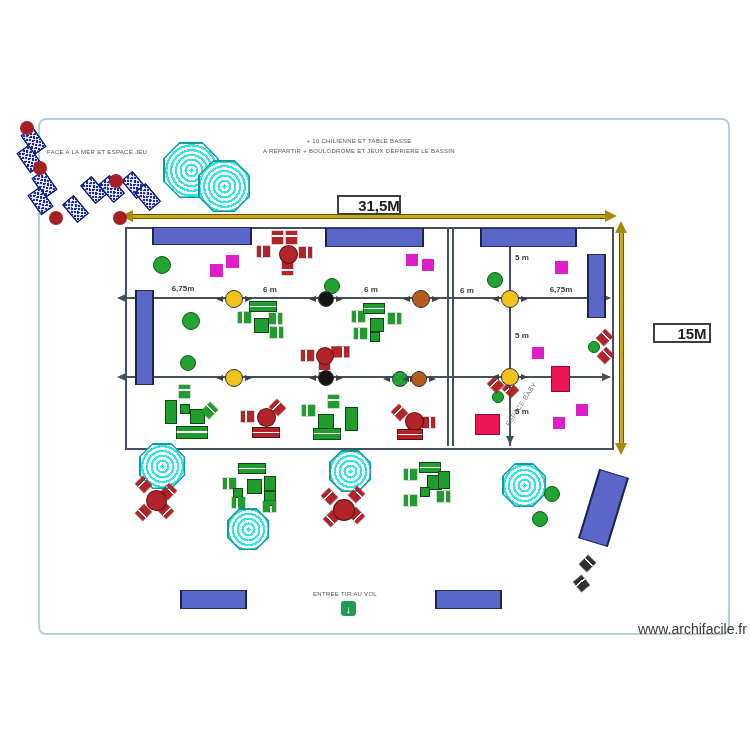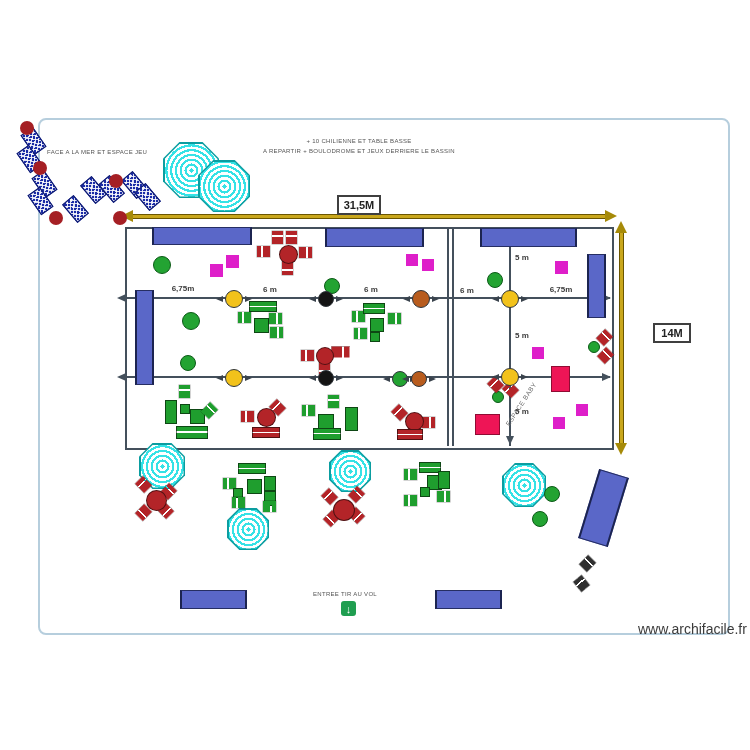--- a/index.html
+++ b/index.html
@@ -16,21 +16,21 @@
   .ah.u{border-left:4px solid transparent;border-right:4px solid transparent;border-bottom:9px solid #44505c;}
   .ah.d{border-left:4px solid transparent;border-right:4px solid transparent;border-top:9px solid #44505c;}
   .ylinea{background:linear-gradient(180deg,#6b5600 0 1px,#c9a71c 1px 4px,#6b5600 4px 5px);z-index:2;}
   .ylinev{background:linear-gradient(90deg,#6b5600 0 1px,#c9a71c 1px 4px,#6b5600 4px 5px);z-index:2;}
   .yah{width:0;height:0;z-index:3;}
   .yah.l{border-top:6px solid transparent;border-bottom:6px solid transparent;border-right:12px solid #a68a08;}
   .yah.r{border-top:6px solid transparent;border-bottom:6px solid transparent;border-left:12px solid #a68a08;}
   .yah.u{border-left:6px solid transparent;border-right:6px solid transparent;border-bottom:12px solid #a68a08;}
   .yah.d{border-left:6px solid transparent;border-right:6px solid transparent;border-top:12px solid #a68a08;}
   
-  .dimbox{background:#fff;border:2px solid #3f3f3f;color:#222;font-weight:bold;font-size:11px;display:flex;align-items:center;justify-content:center;z-index:9;}
+  .dimbox{background:#fff;border:2px solid #3f3f3f;color:#222;font-weight:bold;font-size:15px;display:flex;align-items:center;justify-content:center;z-index:9;padding-left:20px;}
   .tinytext{color:#555;font-size:6px;letter-spacing:.3px;white-space:nowrap;z-index:9;}
   .notetext{color:#555;font-size:6px;letter-spacing:.3px;text-align:center;line-height:10px;z-index:9;}
   .dimlabel{position:absolute;transform:translate(-50%,-50%);font-size:8px;font-weight:bold;color:#3c3c3c;white-space:nowrap;z-index:8;}
   .baby{transform:translate(-50%,-50%) rotate(-57deg);color:#6a6a6a;font-size:6.5px;letter-spacing:.5px;white-space:nowrap;z-index:8;}
   .watermark{color:#3b3b3b;font-size:14px;z-index:9;}
   .entry-icon{width:15px;height:15px;background:#1f9e50;border-radius:3px;color:#fff;font-size:11px;font-weight:bold;display:flex;align-items:center;justify-content:center;z-index:9;}
   
   .it{position:absolute;z-index:5;}
   .deck{width:13px;height:22px;background:
       repeating-linear-gradient(45deg,rgba(255,255,255,.85) 0 1.2px,transparent 1.2px 3.4px),
@@ -64,21 +64,21 @@
   <div class="abs notetext" style="left:228px;top:136px;width:262px;">
     <div>+ 10 CHILIENNE ET TABLE BASSE</div>
     <div>A REPARTIR  + BOULODROME ET JEUX DERRIERE LE BASSIN</div>
   </div>
 
   <div class="abs dimbox" style="left:337px;top:195px;width:40px;height:16px;">31,5M</div>
   <div class="abs ylinea" style="left:132px;top:214px;width:473px;height:5px;"></div>
   <div class="abs yah l" style="left:121px;top:210px;"></div>
   <div class="abs yah r" style="left:605px;top:210px;"></div>
 
-  <div class="abs dimbox" style="left:653px;top:323px;width:34px;height:16px;">14M</div>
+  <div class="abs dimbox" style="left:653px;top:323px;width:34px;height:16px;">15M</div>
   <div class="abs ylinev" style="left:619px;top:230px;width:5px;height:214px;"></div>
   <div class="abs yah u" style="left:615px;top:221px;"></div>
   <div class="abs yah d" style="left:615px;top:443px;"></div>
 
   <div class="abs plan-rect"></div>
   <div class="abs wline" style="left:447px;top:227px;width:2px;height:219px;"></div>
   <div class="abs wline" style="left:452px;top:227px;width:2px;height:219px;"></div>
   <div class="abs wline" style="left:509px;top:227px;width:2px;height:219px;"></div>
   <div class="abs ah u" style="left:506px;top:230px;"></div>
   <div class="abs ah d" style="left:506px;top:436px;"></div>

